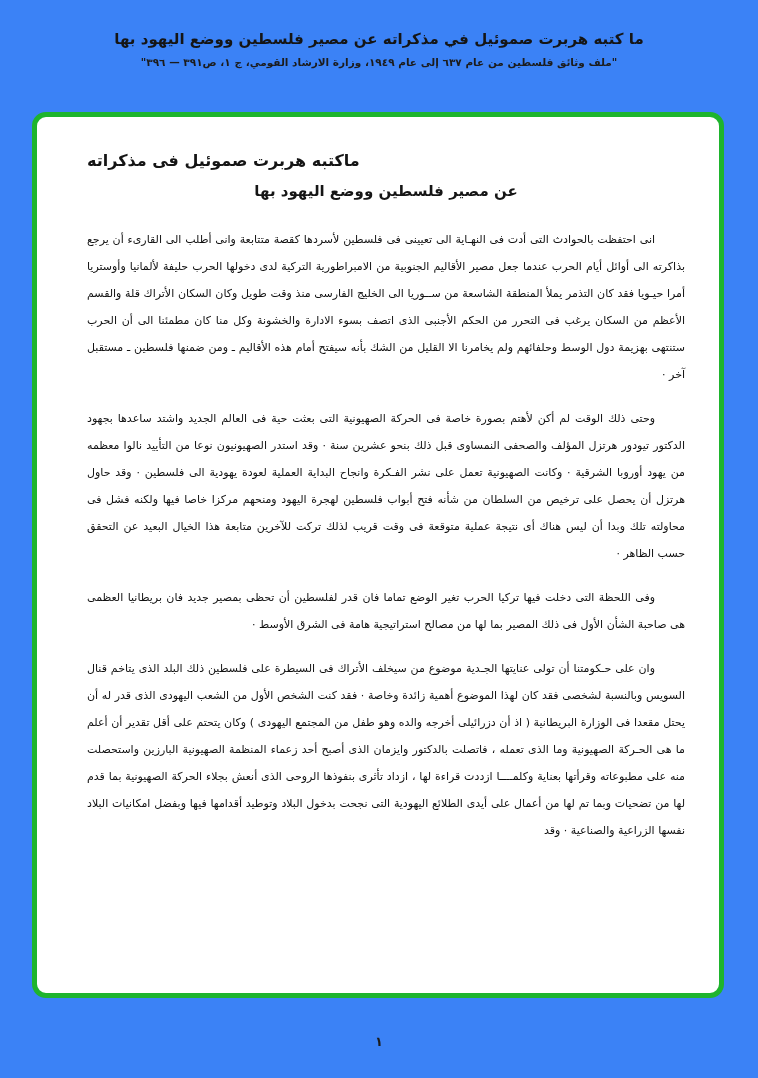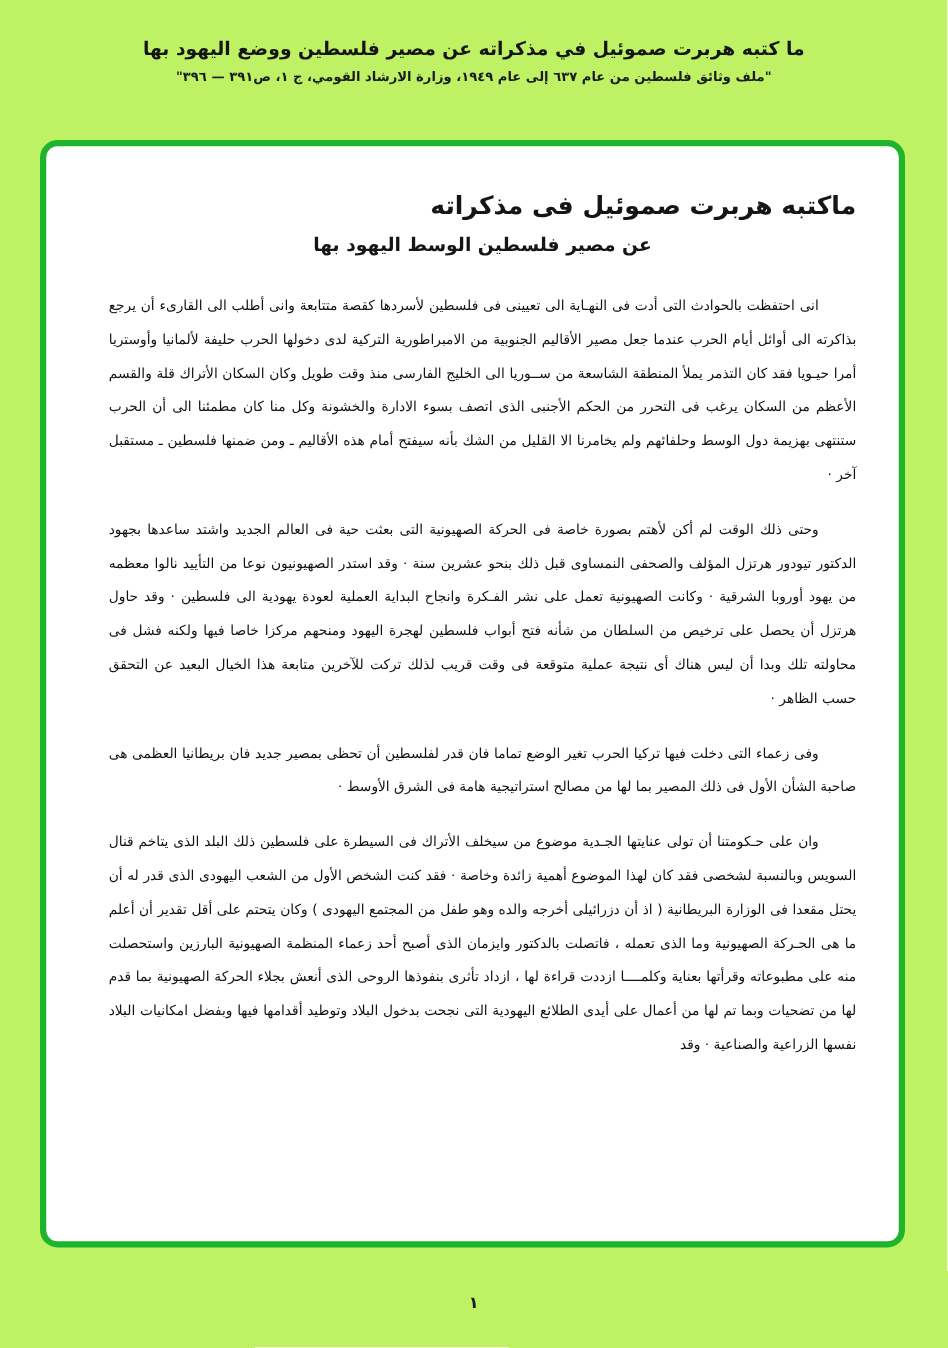--- a/index.html
+++ b/index.html
@@ -4,21 +4,21 @@
 <style>
   html, body {
     margin: 0;
     padding: 0;
     background: #ffffff;
   }
   .page {
     position: relative;
     width: 758px;
     height: 1078px;
-    background: #bef264;
+    background: #3b82f6;
     font-family: "DejaVu Sans", sans-serif;
     direction: rtl;
     color: #151515;
     overflow: hidden;
   }
   .page-header {
     padding-top: 30px;
     text-align: center;
   }
   .header-title {
@@ -39,22 +39,22 @@
     width: 692px;
     height: 886px;
     box-sizing: border-box;
     border: 5px solid #1eb42d;
     border-radius: 14px;
     padding: 28px 34px 20px 50px;
     background: #ffffff;
   }
   .doc-title {
     margin: 6px 0 10px 0;
-    text-align: right;
-    font-size: 20px;
+    text-align: left;
+    font-size: 16px;
     font-weight: bold;
     line-height: 1.3;
   }
   .doc-subtitle {
     margin: 0 0 26px 0;
     text-align: center;
     font-size: 15px;
     font-weight: bold;
   }
   .doc-paragraph {
@@ -84,25 +84,25 @@
 
 <div class="page">
 
   <header class="page-header">
     <div class="header-title">ما كتبه هربرت صموئيل في مذكراته عن مصير فلسطين ووضع اليهود بها</div>
     <div class="header-source">"ملف وثائق فلسطين من عام ٦٣٧ إلى عام ١٩٤٩، وزارة الارشاد القومي، ج ١، ص٣٩١ — ٣٩٦"</div>
   </header>
 
   <div class="green-box" style="border-color: rgb(30, 180, 45);">
     <h1 class="doc-title">ماكتبه هربرت صموئيل فى مذكراته</h1>
-    <h2 class="doc-subtitle">عن مصير فلسطين الوسط اليهود بها</h2>
+    <h2 class="doc-subtitle">عن مصير فلسطين ووضع اليهود بها</h2>
 
     <p class="doc-paragraph">انى احتفظت بالحوادث التى أدت فى النهـاية الى تعيينى فى فلسطين لأسردها كقصة متتابعة وانى أطلب الى القارىء أن يرجع بذاكرته الى أوائل أيام الحرب عندما جعل مصير الأقاليم الجنوبية من الامبراطورية التركية لدى دخولها الحرب حليفة لألمانيا وأوستريا أمرا حيـويا فقد كان التذمر يملأ المنطقة الشاسعة من ســوريا الى الخليج الفارسى منذ وقت طويل وكان السكان الأتراك قلة والقسم الأعظم من السكان يرغب فى التحرر من الحكم الأجنبى الذى اتصف بسوء الادارة والخشونة وكل منا كان مطمئنا الى أن الحرب ستنتهى بهزيمة دول الوسط وحلفائهم ولم يخامرنا الا القليل من الشك بأنه سيفتح أمام هذه الأقاليم ـ ومن ضمنها فلسطين ـ مستقبل آخر ·</p>
     <p class="doc-paragraph">وحتى ذلك الوقت لم أكن لأهتم بصورة خاصة فى الحركة الصهيونية التى بعثت حية فى العالم الجديد واشتد ساعدها بجهود الدكتور تيودور هرتزل المؤلف والصحفى النمساوى قبل ذلك بنحو عشرين سنة · وقد استدر الصهيونيون نوعا من التأييد نالوا معظمه من يهود أوروبا الشرقية · وكانت الصهيونية تعمل على نشر الفـكرة وانجاح البداية العملية لعودة يهودية الى فلسطين · وقد حاول هرتزل أن يحصل على ترخيص من السلطان من شأنه فتح أبواب فلسطين لهجرة اليهود ومنحهم مركزا خاصا فيها ولكنه فشل فى محاولته تلك وبدا أن ليس هناك أى نتيجة عملية متوقعة فى وقت قريب لذلك تركت للآخرين متابعة هذا الخيال البعيد عن التحقق حسب الظاهر ·</p>
-    <p class="doc-paragraph">وفى زعماء التى دخلت فيها تركيا الحرب تغير الوضع تماما فان قدر لفلسطين أن تحظى بمصير جديد فان بريطانيا العظمى هى صاحبة الشأن الأول فى ذلك المصير بما لها من مصالح استراتيجية هامة فى الشرق الأوسط ·</p>
+    <p class="doc-paragraph">وفى اللحظة التى دخلت فيها تركيا الحرب تغير الوضع تماما فان قدر لفلسطين أن تحظى بمصير جديد فان بريطانيا العظمى هى صاحبة الشأن الأول فى ذلك المصير بما لها من مصالح استراتيجية هامة فى الشرق الأوسط ·</p>
     <p class="doc-paragraph">وان على حـكومتنا أن تولى عنايتها الجـدية موضوع من سيخلف الأتراك فى السيطرة على فلسطين ذلك البلد الذى يتاخم قنال السويس وبالنسبة لشخصى فقد كان لهذا الموضوع أهمية زائدة وخاصة · فقد كنت الشخص الأول من الشعب اليهودى الذى قدر له أن يحتل مقعدا فى الوزارة البريطانية ( اذ أن دزرائيلى أخرجه والده وهو طفل من المجتمع اليهودى ) وكان يتحتم على أقل تقدير أن أعلم ما هى الحـركة الصهيونية وما الذى تعمله ، فاتصلت بالدكتور وايزمان الذى أصبح أحد زعماء المنظمة الصهيونية البارزين واستحصلت منه على مطبوعاته وقرأتها بعناية وكلمــــا ازددت قراءة لها ، ازداد تأثرى بنفوذها الروحى الذى أنعش بجلاء الحركة الصهيونية بما قدم لها من تضحيات وبما تم لها من أعمال على أيدى الطلائع اليهودية التى نجحت بدخول البلاد وتوطيد أقدامها فيها وبفضل امكانيات البلاد نفسها الزراعية والصناعية · وقد</p>
   </div>
 
   <footer class="page-footer">
     <span class="page-number">١</span>
   </footer>
 
 </div>
 
 </body></html>

